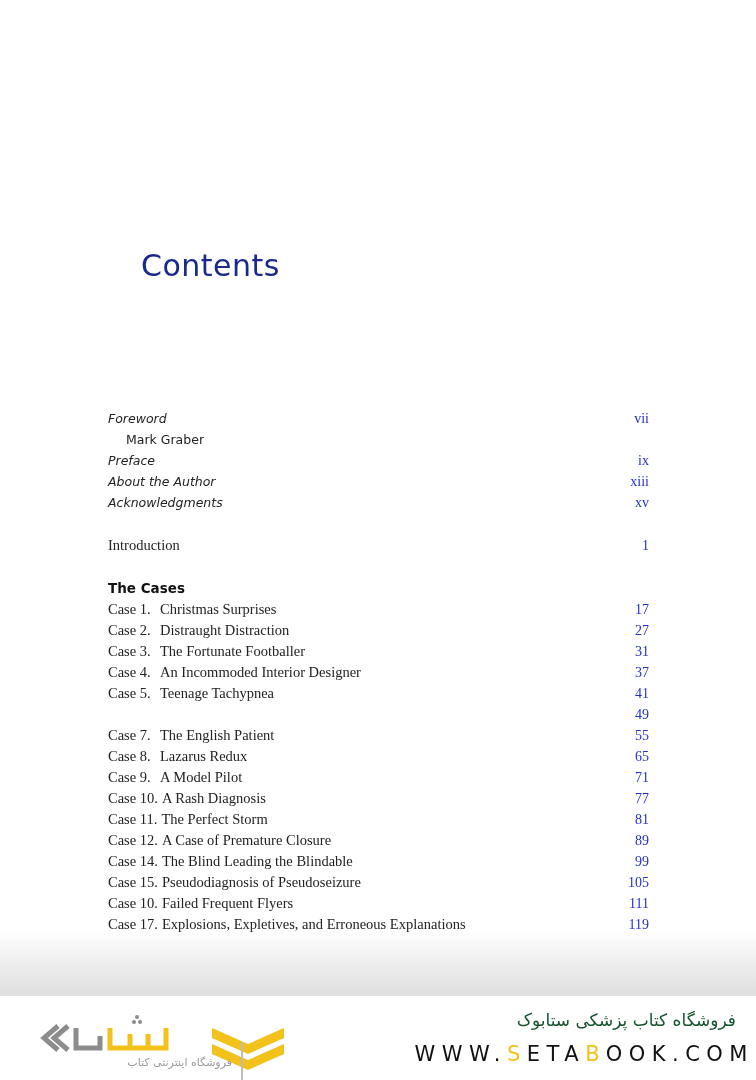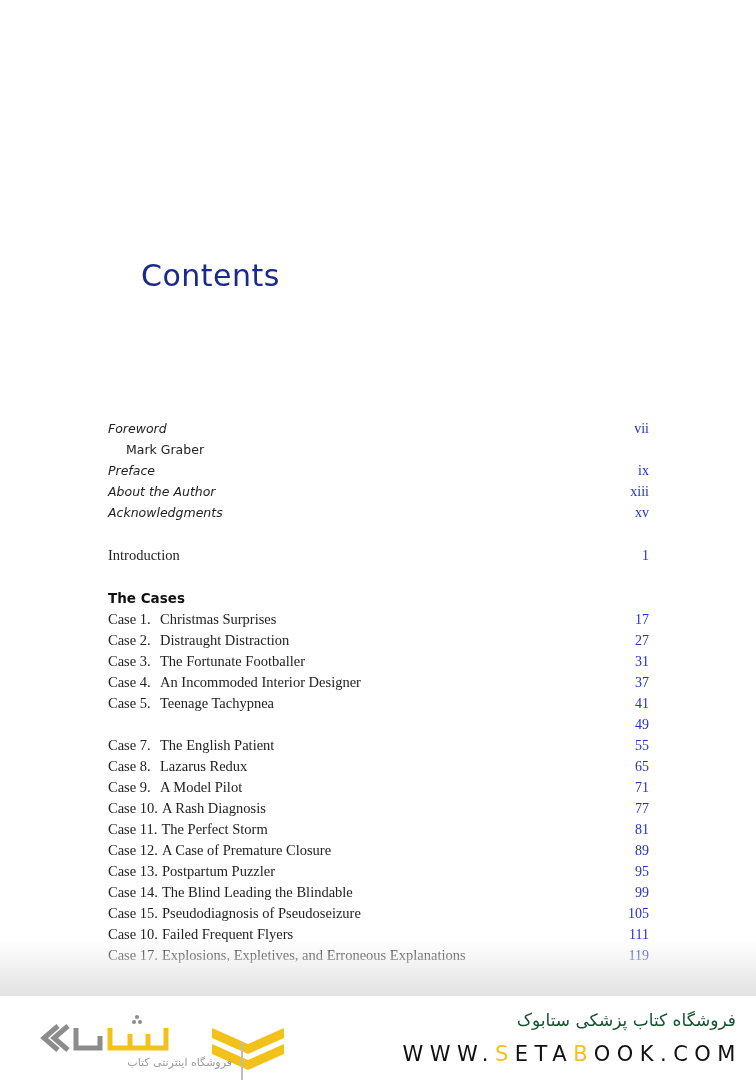--- a/index.html
+++ b/index.html
@@ -4,21 +4,20 @@
   <style>
     html, body { margin: 0; padding: 0; }
     body {
       width: 756px; height: 1080px; position: relative; overflow: hidden;
       background: #ffffff;
       font-family: "Liberation Serif", serif;
     }
     .page {
       position: absolute; left: 0; top: 0; width: 756px; height: 996px;
       background: #ffffff;
-      margin-top: 10px;
     }
     .page-shade {
       position: absolute; left: 0; top: 930px; width: 756px; height: 66px;
       background: linear-gradient(to bottom, rgba(255,255,255,0) 0%, #ececec 55%, #dedede 100%);
     }
     .title {
       position: absolute; left: 141px; top: 246px;
       font-family: "DejaVu Sans", sans-serif;
       font-size: 30px; color: #1a2a8c; letter-spacing: 0.5px;
       line-height: 40px;
@@ -59,21 +58,21 @@
       position: absolute; left: 46px; top: 42px; width: 150px;
       font-family: "DejaVu Sans", sans-serif; font-size: 11px; color: #9a9a9a;
       direction: rtl; 
     }
     .shop-fa {
       position: absolute; right: 20px; top: 14px;
       font-family: "DejaVu Sans", sans-serif; font-size: 17px; color: #14532d;
       direction: rtl;
     }
     .url {
-      position: absolute; right: 14px; top: 46px;
+      position: absolute; right: 2px; top: 46px;
       font-family: "DejaVu Sans", sans-serif; font-size: 21px; color: #111;
       letter-spacing: 6.5px;
     }
     .url .accent { color: #f2c21b; }
   </style>
 </head>
 <body>
 
 <div class="page">
   <div class="title">Contents</div>
@@ -152,24 +151,20 @@
           <span class="label"><span class="case-num wide">Case 10.</span><span>A Rash Diagnosis</span></span>
           <span class="page-num">77</span>
         </div>
         <div class="row">
           <span class="label"><span class="case-num wide">Case 11.</span><span>The Perfect Storm</span></span>
           <span class="page-num">81</span>
         </div>
         <div class="row">
           <span class="label"><span class="case-num wide">Case 12.</span><span>A Case of Premature Closure</span></span>
           <span class="page-num">89</span>
-        </div>
-        <div class="row">
-          <span class="label"><span class="case-num wide">Case 13.</span><span>Postpartum Puzzler</span></span>
-          <span class="page-num">95</span>
         </div>
         <div class="row">
           <span class="label"><span class="case-num wide">Case 14.</span><span>The Blind Leading the Blindable</span></span>
           <span class="page-num">99</span>
         </div>
         <div class="row">
           <span class="label"><span class="case-num wide">Case 15.</span><span>Pseudodiagnosis of Pseudoseizure</span></span>
           <span class="page-num">105</span>
         </div>
         <div class="row">

